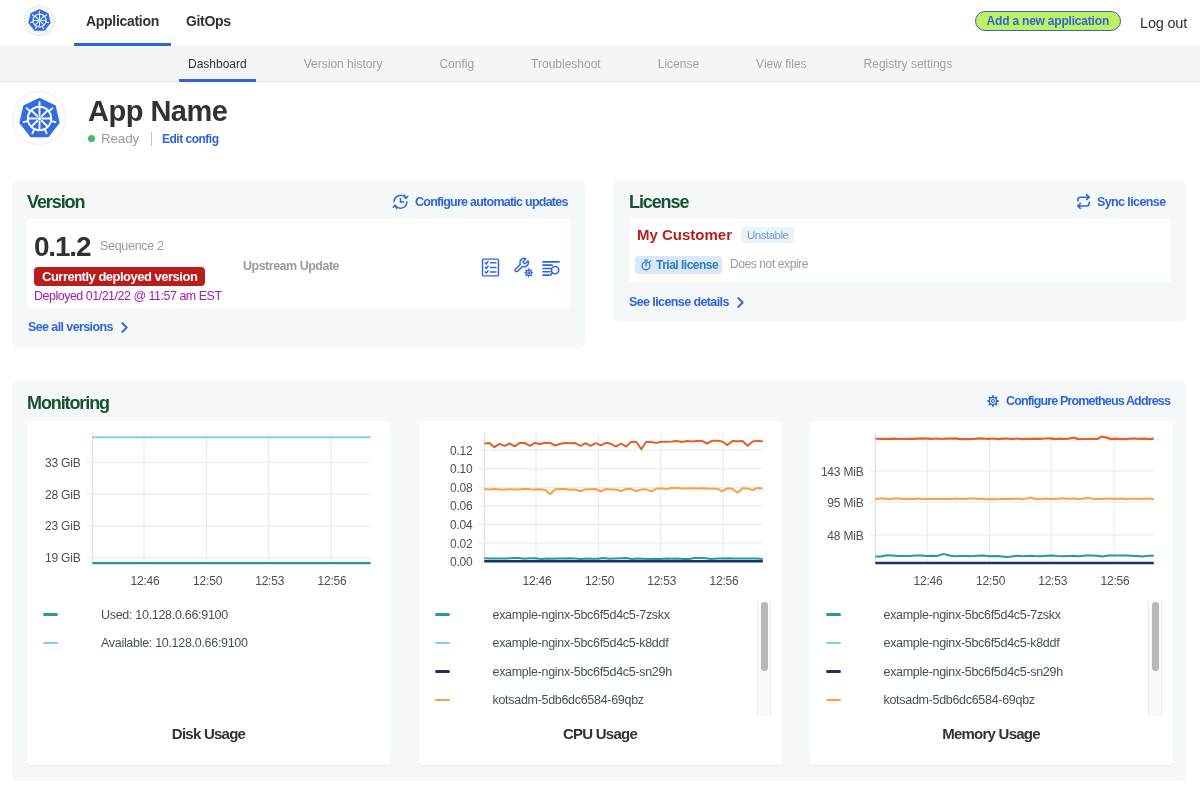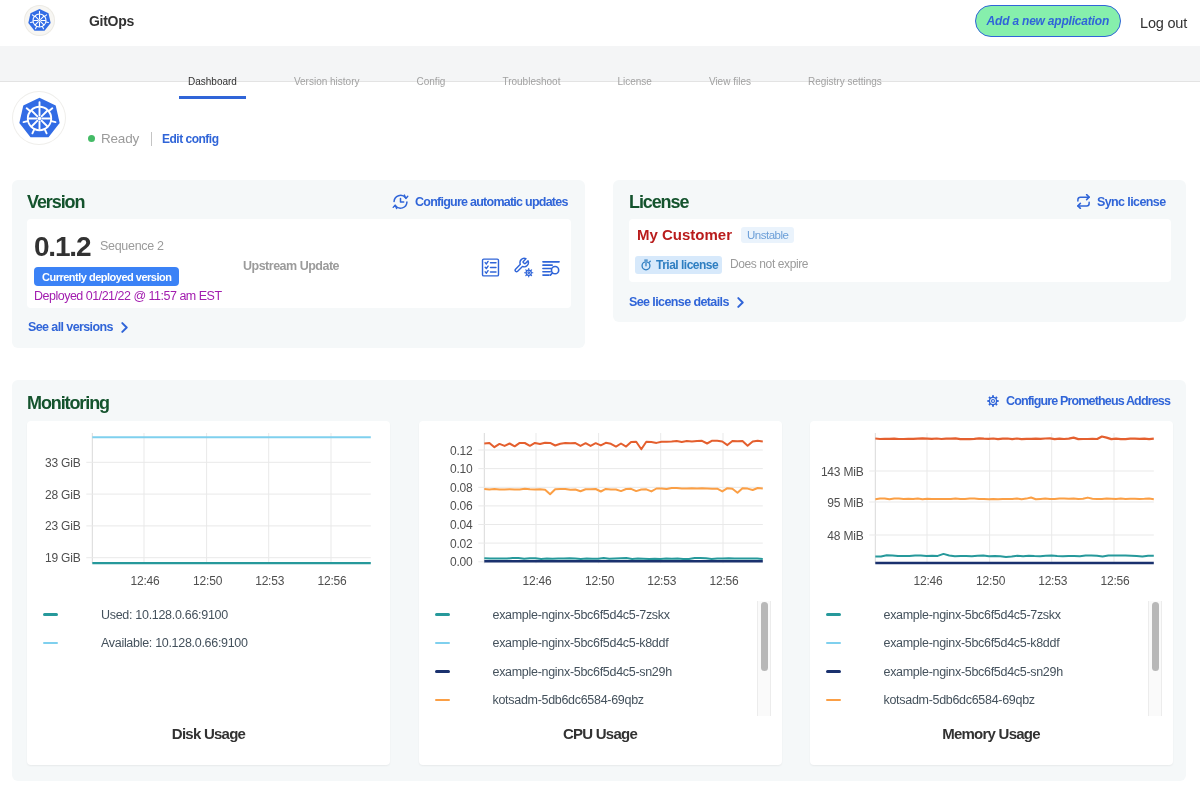--- a/index.html
+++ b/index.html
@@ -8,26 +8,26 @@
 
 
 .navbar { position:relative; height:46px; background:#fff; }
 .nav-logo { position:absolute; left:25px; top:6px; width:29px; height:29px; border-radius:50%; background:#f7f6f3; box-shadow:0 0 0 1px #eceae4; display:flex; align-items:center; justify-content:center; }
 .nav-tabs { position:absolute; left:74px; top:0; height:46px; display:flex; }
 .nav-tab { position:relative; height:46px; padding:0 12px 3.5px; display:flex; align-items:center; font-size:14px; color:#323232; font-weight:bold; letter-spacing:-0.3px; }
 .nav-tab.active::after { content:""; position:absolute; left:0; right:0; bottom:0; height:3px; background:#3065d8; }
 .nav-tab.plain { padding:0 15px 3.5px; }
 
 .nav-right { position:absolute; right:13px; top:0; height:46px; display:flex; align-items:center; }
-.add-app-btn { height:32px; margin-top:-4px; padding:0 11px; border:1px solid #3065d8; border-radius:16px; background:#86efac; color:#3065d8; font-weight:bold; font-size:12px; letter-spacing:-0.2px; display:flex; align-items:center; margin-right:19px;font-style:italic; }
+.add-app-btn { height:20px; margin-top:-4px; padding:0 11px; border:1px solid #3065d8; border-radius:16px; background:#bef264; color:#3065d8; font-weight:bold; font-size:12px; letter-spacing:-0.2px; display:flex; align-items:center; margin-right:19px; }
 .logout { font-size:14.5px; letter-spacing:-0.2px; color:#323232; }
 
 
 .subnav { height:36px; background:#f4f5f6; border-bottom:1px solid #e3e3e3; display:flex; padding-left:159.5px; }
-.subnav a { height:36px; display:flex; align-items:center; padding:0 9.5px; margin:17px 19px; font-size:10px; color:#a2a2a2; }
+.subnav a { height:36px; display:flex; align-items:center; padding:0 9.5px; margin:0 19px; font-size:12px; color:#a2a2a2; }
 .subnav a.active { color:#323232; border-bottom:3px solid #3065d8; padding-top:3px; }
 
 
 .app-header { height:96px; }
 .app-logo, .app-title, .app-status { z-index:2; }
 .app-logo { position:absolute; left:13px; top:92px; width:52px; height:52px; border-radius:50%; background:#fff; box-shadow:0 0 0 1px #efeeeb; display:flex; align-items:center; justify-content:center; }
 .app-title { position:absolute; left:88px; top:95px; font-size:29px; font-weight:bold; color:#323232; letter-spacing:-0.5px; }
 .app-status { position:absolute; left:88px; top:131px; display:flex; align-items:center; font-size:13.5px; letter-spacing:-0.2px; color:#9b9b9b; }
 .dot { width:7px; height:7px; border-radius:50%; background:#44bb66; margin-right:6px; }
 .vsep { width:1px; height:14px; background:#c4c4c4; margin:0 10px 0 12px; }
@@ -40,21 +40,21 @@
 #monitoring-card { left:12px; top:380px; width:1174px; height:401px; }
 .card-title { position:absolute; font-size:18px; font-weight:bold; color:#14532d; letter-spacing:-1.1px; }
 .white-box { position:absolute; background:#fff; border-radius:4px; }
 .hlink { position:absolute; font-size:12.5px; font-weight:bold; color:#3065d8; display:flex; align-items:center; letter-spacing:-0.6px; }
 .hlink svg { margin-right:6px; }
 .chev { display:inline-block; margin-left:6px; }
 
 
 .ver-num { position:absolute; left:34px; top:231px; font-size:28px; font-weight:bold; color:#323232; letter-spacing:-1.2px; }
 .ver-seq { position:absolute; left:100px; top:239px; font-size:12.5px; letter-spacing:-0.3px; color:#9b9b9b; }
-.dep-badge { position:absolute; left:34px; top:267px; height:19px; background:#3b82f6; color:#fff; font-size:11px; letter-spacing:-0.5px; font-weight:bold; border-radius:4px; display:flex; align-items:center; padding:0 8px; }
+.dep-badge { position:absolute; left:34px; top:267px; height:19px; background:#b91c1c; color:#fff; font-size:13px; letter-spacing:-0.5px; font-weight:bold; border-radius:4px; display:flex; align-items:center; padding:0 8px; }
 .dep-date { position:absolute; left:34px; top:289px; font-size:12.5px; letter-spacing:-0.5px; color:#a21caf; }
 .upstream { position:absolute; left:243px; top:259px; font-size:12.5px; letter-spacing:-0.5px; font-weight:bold; color:#9b9b9b; }
 .ver-icons { position:absolute; left:480px; top:257px; display:flex; align-items:center; }
 .ver-icons svg { margin-right:12px; } .ver-icons svg:nth-child(2) { margin-right:7px; }
 
 
 .cust-name { position:absolute; left:637px; top:226px; font-size:15px; font-weight:bold; color:#b91c1c; }
 .unstable-badge { position:absolute; left:741px; top:226.5px; height:16px; background:#eaf3fc; color:#6c9fd8; font-size:11.5px; letter-spacing:-0.5px; border-radius:3px; display:flex; align-items:center; padding:0 6px; }
 .trial-badge { position:absolute; left:635px; top:256px; height:17.5px; background:#d7e9fb; color:#2e7ec1; font-size:12px; letter-spacing:-0.5px; font-weight:bold; border-radius:3px; display:flex; align-items:center; padding:0 4px 0 5px; }
 
@@ -93,20 +93,21 @@
           <line x1="76.3" y1="56.0" x2="85.6" y2="58.1"></line>
           <line x1="61.7" y1="74.3" x2="65.8" y2="82.9"></line>
           <line x1="38.3" y1="74.3" x2="34.2" y2="82.9"></line>
           <line x1="23.7" y1="56.0" x2="14.4" y2="58.1"></line>
           <line x1="28.9" y1="33.2" x2="21.5" y2="27.2"></line>
         </g>
         <circle cx="50" cy="50" r="4" fill="#fff"></circle>
       </svg>
     </div>
   <div class="nav-tabs">
+    <div class="nav-tab active">Application</div>
     <div class="nav-tab plain">GitOps</div>
   </div>
   <div class="nav-right">
     <div class="add-app-btn">Add a new application</div>
     <div class="logout">Log out</div>
   </div>
 </div>
 <div class="subnav">
   <a class="active">Dashboard</a>
   <a>Version history</a>
@@ -134,20 +135,21 @@
           <line x1="71.1" y1="33.2" x2="78.5" y2="27.2"></line>
           <line x1="76.3" y1="56.0" x2="85.6" y2="58.1"></line>
           <line x1="61.7" y1="74.3" x2="65.8" y2="82.9"></line>
           <line x1="38.3" y1="74.3" x2="34.2" y2="82.9"></line>
           <line x1="23.7" y1="56.0" x2="14.4" y2="58.1"></line>
           <line x1="28.9" y1="33.2" x2="21.5" y2="27.2"></line>
         </g>
         <circle cx="50" cy="50" r="4" fill="#fff"></circle>
       </svg>
     </div>
+  <div class="app-title">App Name</div>
   <div class="app-status"><span class="dot"></span>Ready<span class="vsep"></span><a class="edit-config">Edit config</a></div>
 </div>
 
 <div class="gray-card" id="version-card"></div>
 <div class="gray-card" id="license-card"></div>
 <div class="card-title" style="left:27px; top:192px;">Version</div>
 <div class="hlink" id="check-update" style="left:263px; top:194px;margin-top:44px;"><svg width="17" height="17" viewBox="0 0 19 19" fill="none" stroke="#3065d8" stroke-width="1.9" stroke-linecap="round" style="margin-right:4px">
       <path d="M 12.60 4.43 A 6.2 6.2 0 1 1 5.12 5.42"></path>
       <polygon points="2.9,8.3 4.5,3.0 8.9,6.3" fill="#3065d8" stroke="none"></polygon>
     </svg>Check for update</div>

